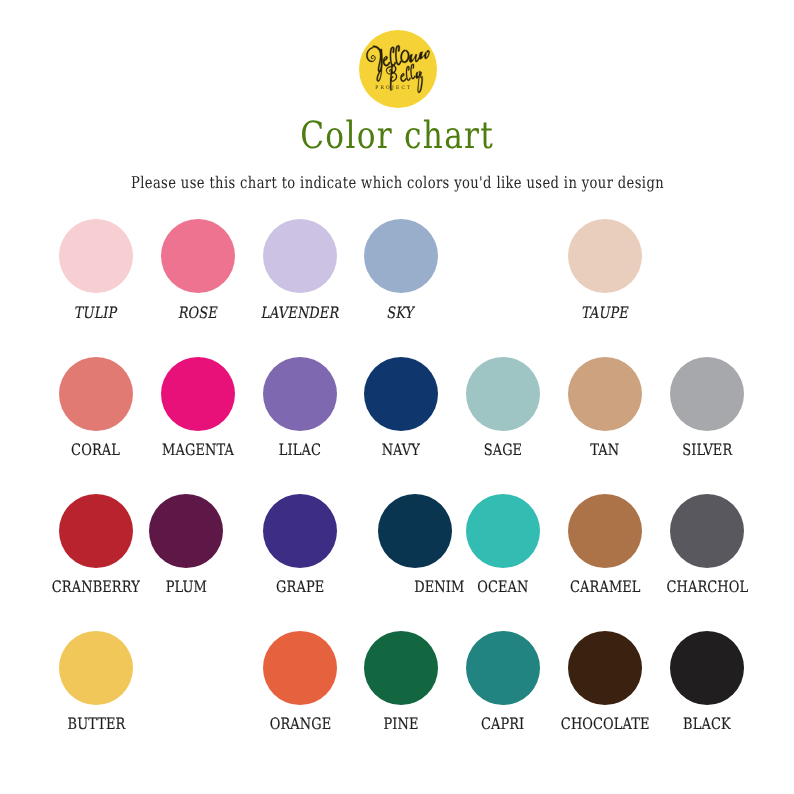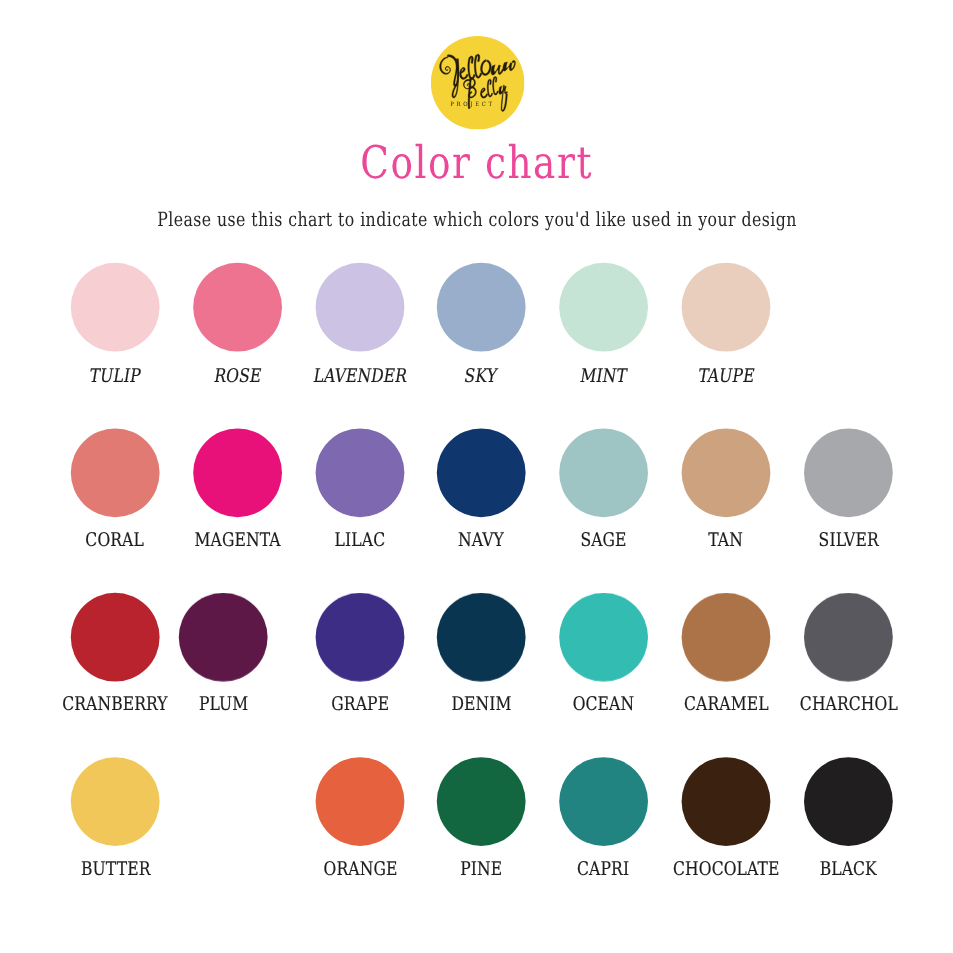--- a/index.html
+++ b/index.html
@@ -10,21 +10,21 @@
     -webkit-font-smoothing:antialiased;
     text-rendering:geometricPrecision;
   }
   .page{position:relative;width:794px;height:794px;background:#ffffff;}
 
   .logo{position:absolute;left:358.5px;top:29.5px;width:77px;height:77px;line-height:0;will-change:opacity;}
 
   .title{
     position:absolute;left:0;top:117px;width:794px;text-align:center;
     font-family:"DejaVu Serif", serif;font-stretch:condensed;
-    font-size:37.5px;font-weight:400;color:#ec4899;letter-spacing:1.38px;line-height:1;
+    font-size:37.5px;font-weight:400;color:#4d7c0f;letter-spacing:1.38px;line-height:1;
   }
   .subtitle{
     position:absolute;left:0;top:175px;width:794px;text-align:center;
     font-family:"DejaVu Serif", serif;font-stretch:condensed;
     font-size:16.2px;font-weight:400;color:#262626;letter-spacing:0.42px;line-height:1;
   }
 
   .grid{position:absolute;left:0;top:0;width:794px;height:794px;}
   .row{position:absolute;left:0;width:794px;height:120px;}
   .cell{position:absolute;top:0;width:102px;text-align:center;}
@@ -90,24 +90,20 @@
           <div class="label"><span>ROSE</span></div>
         </div>
         <div class="cell" style="left: 249px;">
           <div class="dot" title="#CCC2E3" style="background: rgb(204, 194, 227);"></div>
           <div class="label"><span>LAVENDER</span></div>
         </div>
         <div class="cell" style="left: 350px;">
           <div class="dot" title="#99AECB" style="background: rgb(153, 174, 203);"></div>
           <div class="label"><span>SKY</span></div>
         </div>
-        <div class="cell" style="left: 452px;">
-          <div class="dot" title="#C6E4D5" style="background: rgb(198, 228, 213);"></div>
-          <div class="label"><span>MINT</span></div>
-        </div>
         <div class="cell" style="left: 554px;">
           <div class="dot" title="#E9CEBD" style="background: rgb(233, 206, 189);"></div>
           <div class="label"><span>TAUPE</span></div>
         </div>
       </div>
       <div class="row" style="top: 356.5px;">
         <div class="cell" style="left: 45px;">
           <div class="dot" title="#E27A74" style="background: rgb(226, 122, 116);"></div>
           <div class="label"><span>CORAL</span></div>
         </div>
@@ -142,21 +138,21 @@
           <div class="label"><span>CRANBERRY</span></div>
         </div>
         <div class="cell" style="left: 135px;">
           <div class="dot" title="#5D1847" style="background: rgb(93, 24, 71);"></div>
           <div class="label"><span>PLUM</span></div>
         </div>
         <div class="cell" style="left: 249px;">
           <div class="dot" title="#3E2D85" style="background: rgb(62, 45, 133);"></div>
           <div class="label"><span>GRAPE</span></div>
         </div>
-        <div class="cell" style="left: 350px;">
+        <div class="cell" style="left: 364px; text-align: right;">
           <div class="dot" title="#0A3550" style="background: rgb(10, 53, 80);"></div>
           <div class="label"><span>DENIM</span></div>
         </div>
         <div class="cell" style="left: 452px;">
           <div class="dot" title="#33BCB2" style="background: rgb(51, 188, 178);"></div>
           <div class="label"><span>OCEAN</span></div>
         </div>
         <div class="cell" style="left: 554px;">
           <div class="dot" title="#AC7248" style="background: rgb(172, 114, 72);"></div>
           <div class="label"><span>CARAMEL</span></div>

